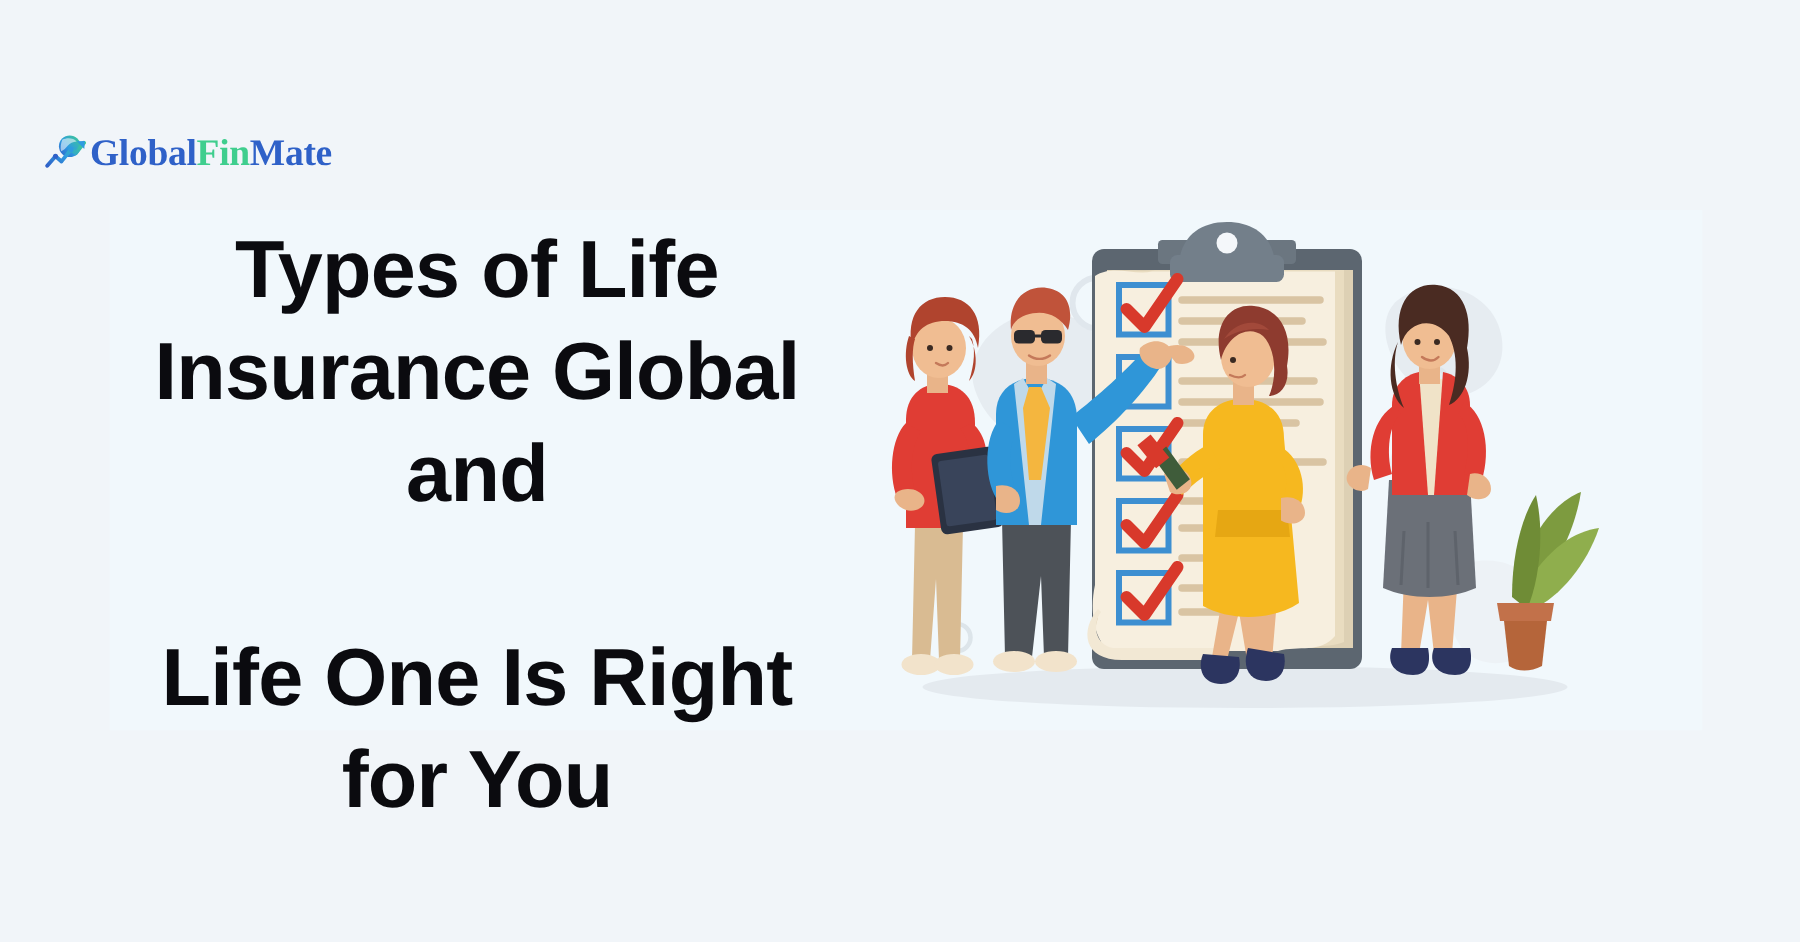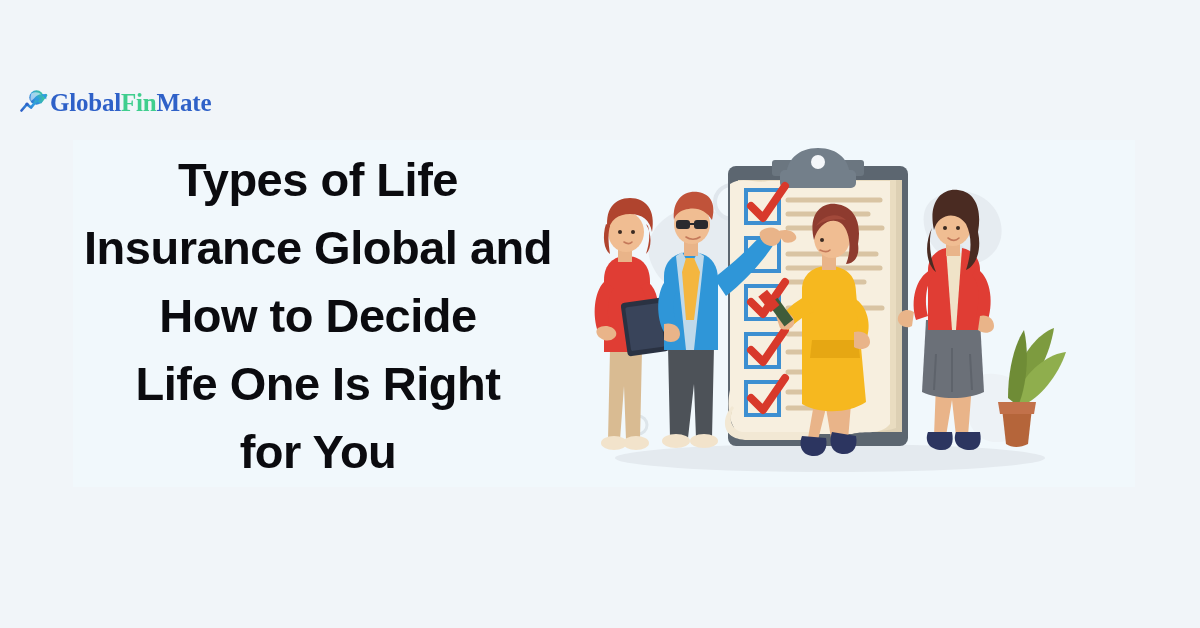--- a/index.html
+++ b/index.html
@@ -11,21 +11,21 @@
     height: 628px;
     background: #f1f5f9;
     font-family: "Liberation Sans", sans-serif;
     overflow: hidden;
     position: relative;
   }
 
   
   .logo {
     position: absolute;
-    left: 20px;
+    left: 30px;
     top: 86px;
     display: flex;
     align-items: center;
     gap: 2px;
     height: 32px;
   }
   .logo-mark { width: 28px; height: 26px; display: block; flex: none; }
   .logo-text {
     font-family: "Liberation Serif", serif;
     font-size: 25px;
@@ -49,21 +49,21 @@
   }
 
   
   .headline {
     position: absolute;
     left: 73px;
     top: 146px;
     width: 490px;
     text-align: center;
     color: #0b0b0f;
-    font-size: 47px;
+    font-size: 54px;
     line-height: 68px;
     font-weight: 700;
     letter-spacing: -0.5px;
     margin: 0;
   }
 
   
   .illustration {
     position: absolute;
     left: 580px;
@@ -93,21 +93,21 @@
     <circle cx="17.4" cy="10.6" r="1.7" fill="#2f9be0"></circle>
   </svg>
   <span class="logo-text"><span class="logo-global">Global</span><span class="logo-fin">Fin</span><span class="logo-mate">Mate</span></span>
 </div>
 
 <div class="hero-panel"></div>
 
 <h1 class="headline">
   <span>Types of Life</span><br>
   <span>Insurance Global and</span><br>
-  <span>How to Decide</span><br>
+  <br>
   <span>Life One Is Right</span><br>
   <span>for You</span>
 </h1>
 
 <div class="illustration">
 <svg viewBox="0 0 500 350" xmlns="http://www.w3.org/2000/svg">
 
   <g>
     <path d="M70 120 C60 90 95 60 130 70 C165 80 160 120 140 140 C118 162 82 155 70 120Z" fill="#e6ecf1"></path>
     <path d="M352 60 C375 42 412 52 420 80 C428 108 405 128 380 124 C350 119 332 76 352 60Z" fill="#e6ecf1"></path>

